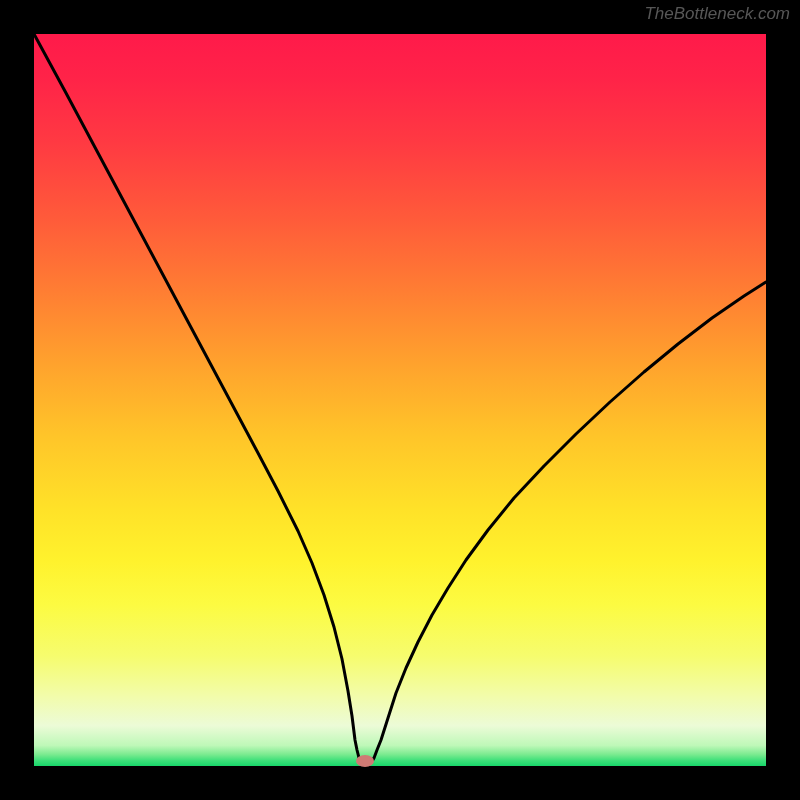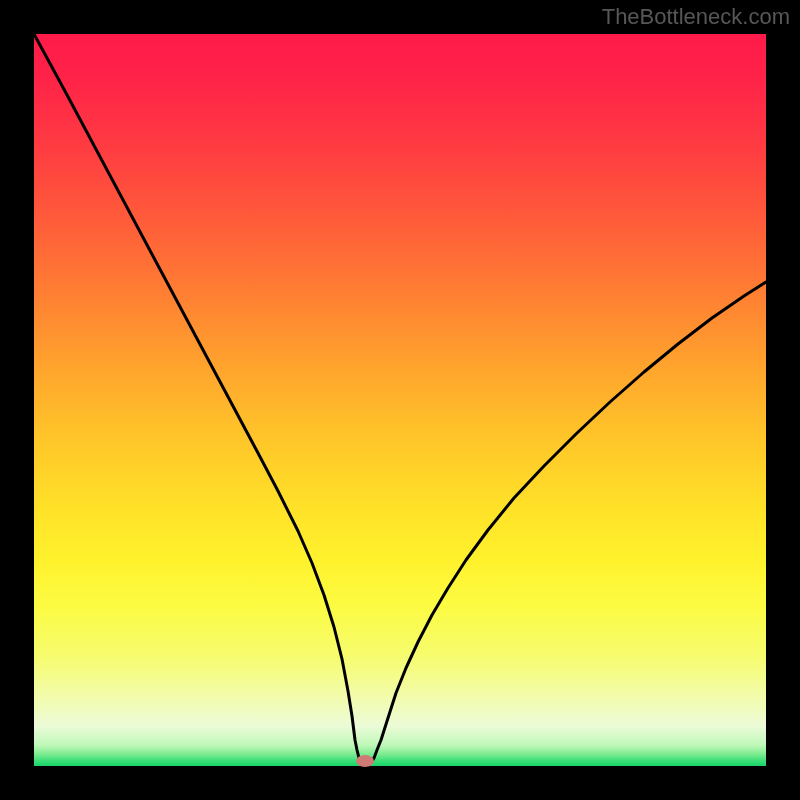--- a/index.html
+++ b/index.html
@@ -17,24 +17,25 @@
     left: 0;
     width: 800px;
     height: 800px;
     background: #000;
   }
   .watermark {
     position: absolute;
     top: 4px;
     right: 10px;
     color: #575757;
-    font-size: 22px;
+    font-size: 17px;
     font-weight: 400;
     letter-spacing: 0px;
     user-select: none;
+    font-style: italic;
   }
   svg {
     position: absolute;
     top: 0;
     left: 0;
   }
 </style>
 </head>
 <body>
 

